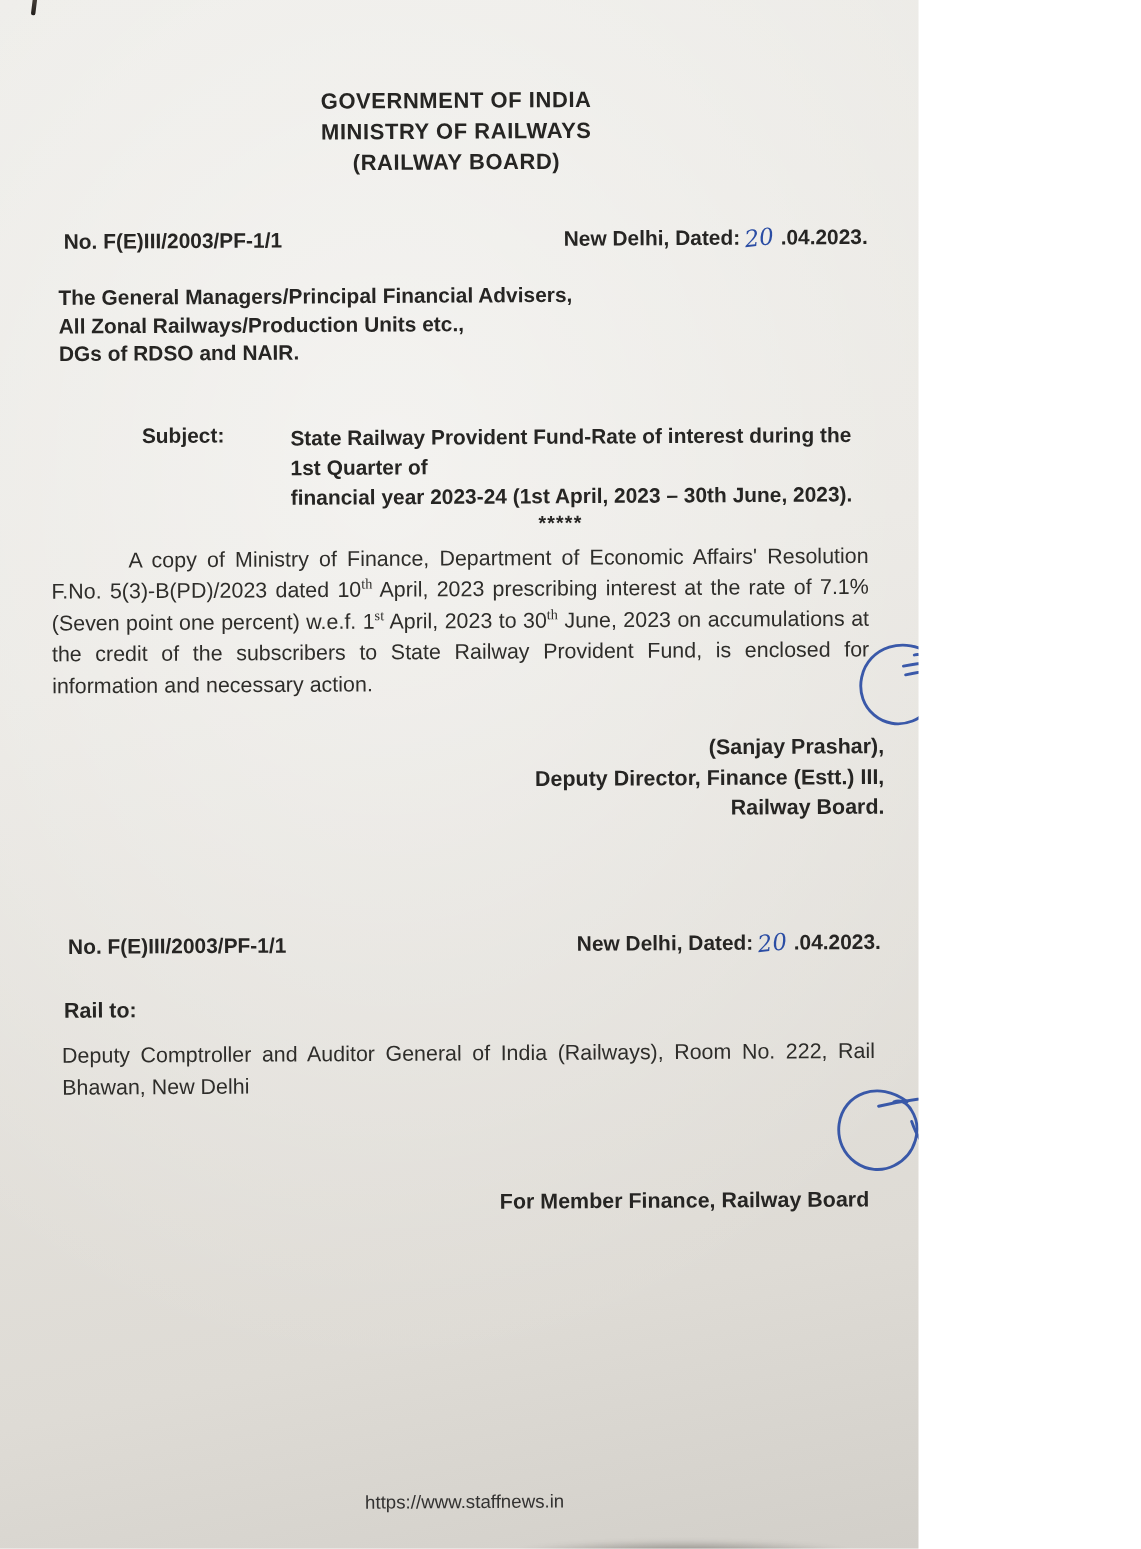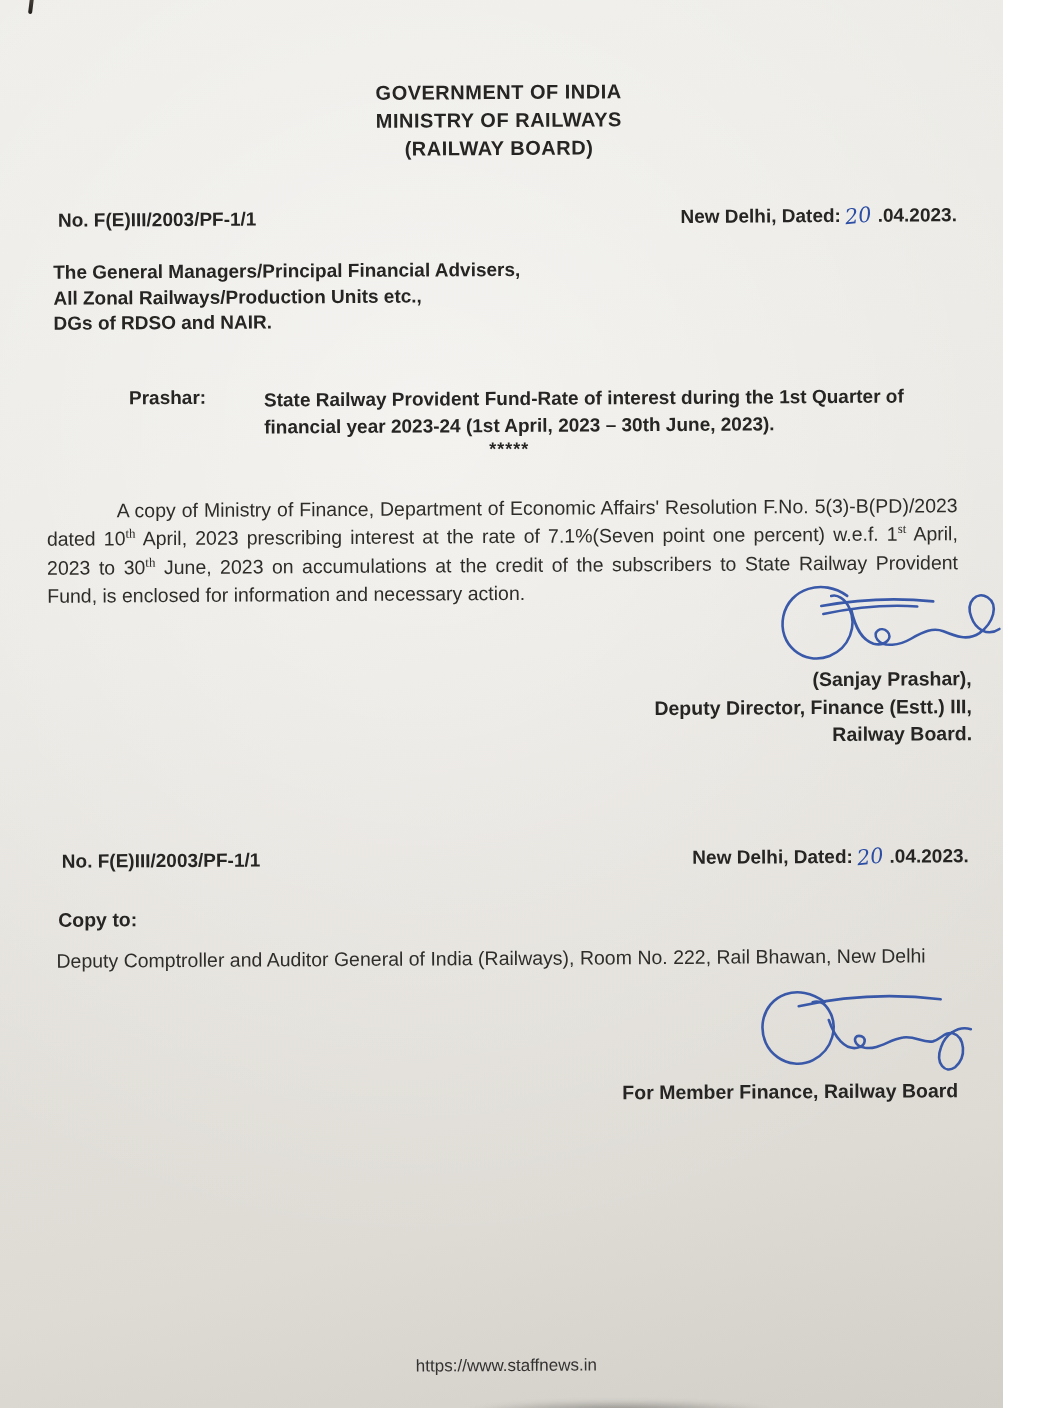--- a/index.html
+++ b/index.html
@@ -3,21 +3,21 @@
 <meta charset="utf-8">
 <style>
   html, body { margin: 0; padding: 0; }
   body {
     width: 1037px; height: 1408px;
     font-family: "Liberation Sans", sans-serif;
     overflow: hidden;
   }
   .paper {
     position: relative;
-    width: 1003px; height: 1408px;
+    width: 835px; height: 1408px;
     background:
       radial-gradient(130% 95% at 42% 30%, rgba(255,255,255,0.45), rgba(255,255,255,0) 62%),
       linear-gradient(168deg, #edece8 0%, #e9e7e2 40%, #dedbd5 82%, #d2cfc9 100%);
     color: #2a2927;
     overflow: hidden;
   }
   .tilt {
     position: absolute; inset: 0;
     transform: rotate(-0.35deg);
     transform-origin: 50% 40%;
@@ -140,21 +140,21 @@
       <span><span>New Delhi, Dated:</span><span class="handwritten">20</span><span>.04.2023.</span></span>
     </div>
 
     <div class="addressee">
       <div>The General Managers/Principal Financial Advisers,</div>
       <div>All Zonal Railways/Production Units etc.,</div>
       <div>DGs of RDSO and NAIR.</div>
     </div>
 
     <div class="subject-block">
-      <div class="subject-label">Prashar:</div>
+      <div class="subject-label">Subject:</div>
       <div class="subject-text">
         <div>State Railway Provident Fund-Rate of interest during the 1st Quarter of</div>
         <div>financial year 2023-24 (1st April, 2023 – 30th June, 2023).</div>
         <div class="subject-stars">*****</div>
       </div>
     </div>
 
     <p class="body-para"><span>A copy of Ministry of Finance, Department of Economic Affairs' Resolution F.No. 5(3)-B(PD)/2023 dated 10</span><sup>th</sup><span> April, 2023 prescribing interest at the rate of 7.1%(Seven point one percent) w.e.f. 1</span><sup>st</sup><span> April, 2023 to 30</span><sup>th</sup><span> June, 2023 on accumulations at the credit of the subscribers to State Railway Provident Fund, is enclosed for information and necessary action.</span></p>
 
     <div class="signature signature-1">
@@ -171,21 +171,21 @@
       <div>(Sanjay Prashar),</div>
       <div>Deputy Director, Finance (Estt.) III,</div>
       <div>Railway Board.</div>
     </div>
 
     <div class="ref-row bottom">
       <span>No. F(E)III/2003/PF-1/1</span>
       <span><span>New Delhi, Dated:</span><span class="handwritten">20</span><span>.04.2023.</span></span>
     </div>
 
-    <div class="copy-label">Copy to:</div>
+    <div class="copy-label">Rail to:</div>
     <div class="copy-text">Deputy Comptroller and Auditor General of India (Railways), Room No. 222, Rail Bhawan, New Delhi</div>
 
     <div class="signature signature-2">
       <svg width="240" height="105" viewBox="0 0 240 105" fill="none">
         <g stroke="#2b4da4" stroke-width="2.6" stroke-linecap="round" fill="none" opacity="0.92">
           <path d="M70 26 C44 6 12 18 8 46 C4 76 34 96 58 84 C78 74 84 50 74 34 C70 27 64 24 58 26"></path>
           <path d="M44 30 C90 20 140 18 186 24"></path>
           <path d="M74 44 C80 62 90 74 102 72 C112 70 112 60 104 60 C98 60 98 70 110 72 C124 74 134 64 148 62 C160 60 168 68 178 66 C186 64 190 56 198 58 C210 62 212 82 200 92 C190 99 180 88 186 72 C190 60 202 50 216 54"></path>
         </g>
       </svg>

